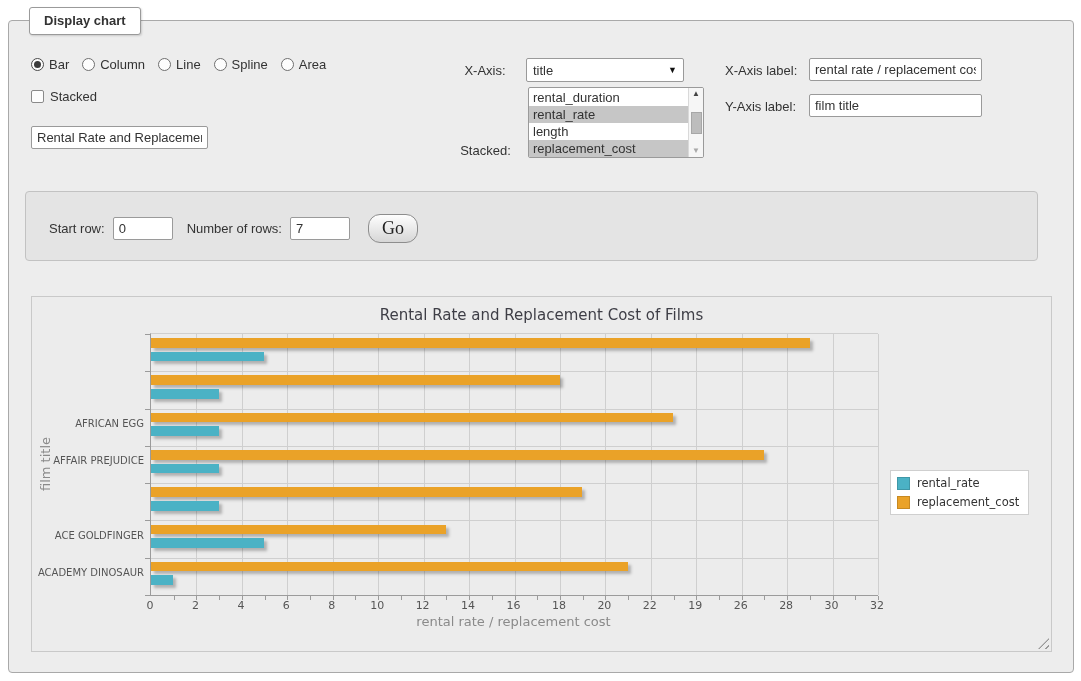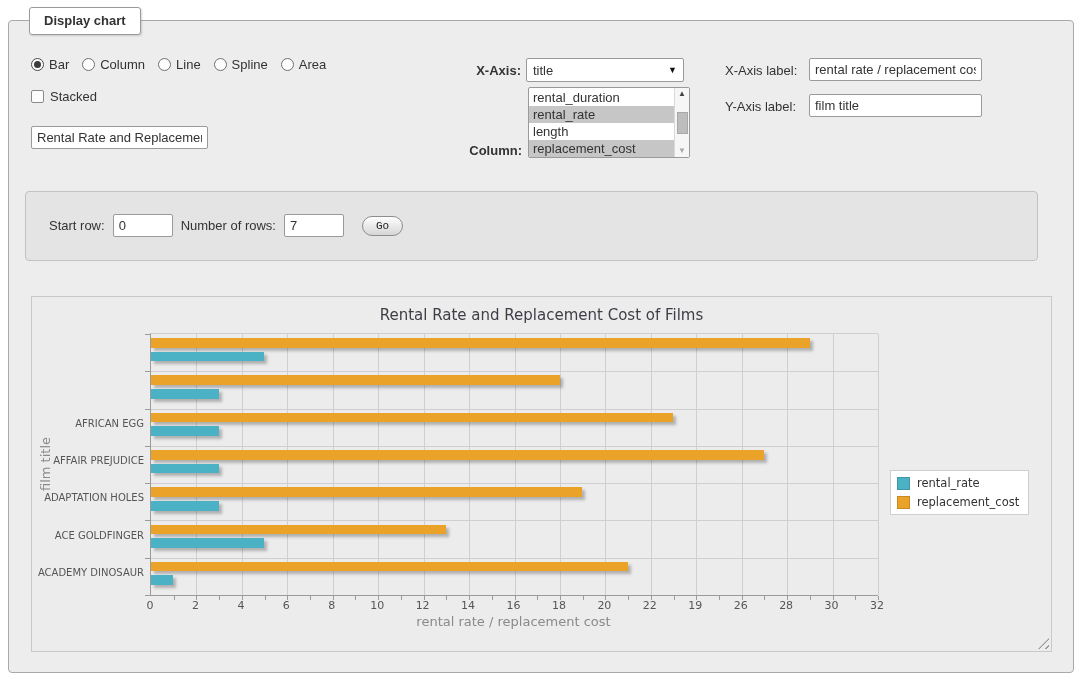--- a/index.html
+++ b/index.html
@@ -15,38 +15,38 @@
   .radio-item{display:flex;align-items:center;gap:5px;cursor:default;}
   .radio{width:13px;height:13px;border:1px solid #6f6f6f;border-radius:50%;background:#fdfdfd;
          display:inline-flex;align-items:center;justify-content:center;box-sizing:border-box;}
   .radio.on{border-color:#4a4a4a;}
   .radio.on::after{content:"";width:7px;height:7px;border-radius:50%;background:#3b3b3b;}
   .checkbox{width:13px;height:13px;border:1px solid #8a8a8a;border-radius:2px;background:#fdfdfd;box-sizing:border-box;}
   .chk-row{display:flex;align-items:center;gap:6px;}
   input.txt{border:1px solid #9a9a9a;border-radius:2px;background:#fff;color:#333;
             font-family:"Liberation Sans",sans-serif;font-size:13px;padding:0 5px;box-sizing:border-box;height:23px;}
   .flabel{color:#333;}
-  .flabel.right{text-align:right;display:inline-block;font-weight:bold;}
+  .flabel.right{text-align:center;display:inline-block;}
   .selectbox{border:1px solid #9a9a9a;border-radius:2px;background:#fff;height:24px;box-sizing:border-box;
              display:flex;align-items:center;justify-content:space-between;padding:0 6px;cursor:default;}
   .selectbox .arrow{font-size:9px;color:#111;}
   .listbox{border:1px solid #9a9a9a;border-radius:2px;background:#fff;box-sizing:border-box;display:flex;overflow:hidden;}
   .listbox .opts{flex:1;padding:1px 0;}
   .listbox .opt{height:17px;line-height:17px;padding:0 4px;white-space:nowrap;overflow:hidden;}
   .listbox .opt.sel{background:#c6c6c6;}
   .sb{width:15px;background:#f6f6f6;border-left:1px solid #d9d9d9;display:flex;flex-direction:column;
       align-items:center;justify-content:space-between;padding:1px 0;box-sizing:border-box;}
   .sb .arr{font-size:8px;line-height:10px;}
   .sb .up{color:#444;}
   .sb .dn{color:#a9a9a9;}
   .sb .thumb{width:11px;height:22px;background:#bdbdbd;border:1px solid #a7a7a7;box-sizing:border-box;}
   .rowbox{background:#e4e4e4;border:1px solid #c2c2c2;border-radius:4px;}
   .rowbox .inner{display:flex;align-items:center;gap:8px;padding:22px 0 0 23px;}
   .go-btn{border:1px solid #8d8d8d;border-radius:12px;background:linear-gradient(#fefefe,#d6d6d6);
-          padding:3px 13px;font-family:Liberation Mono, monospace;font-size:11px;color:#222;cursor:default;}
+          padding:3px 13px;font-family:Liberation Serif, serif;font-size:18px;color:#222;cursor:default;}
   
   .chartbox{background:#ececec;border:1px solid #c9c9c9;font-family:"DejaVu Sans",sans-serif;}
   .chart-title{position:absolute;top:9px;left:0;width:100%;text-align:center;font-size:15px;color:#3e3e46;}
   #plot{position:absolute;left:118px;top:36px;width:727px;height:261px;
         border-top:1px solid #cfcfcf;border-left:1px solid #9b9b9b;border-bottom:1px solid #9b9b9b;box-sizing:content-box;}
   .vgrid{position:absolute;top:0;width:1px;height:100%;background:#cfcfcf;}
   .hgrid{position:absolute;left:0;width:100%;height:1px;background:#cfcfcf;}
   .band{position:absolute;left:0;width:100%;}
   .bar{position:absolute;left:0;box-shadow:3px 3px 3px rgba(40,40,40,0.3);}
   .xtick{position:absolute;width:1px;height:4px;background:#9b9b9b;}
@@ -102,22 +102,22 @@
   </div>
 
   <input class="txt abs" style="left: 22px; top: 105px; width: 177px;" value="Rental Rate and Replacement Cost of Films">
 
   <span class="abs flabel right" style="left:440px;top:42px;width:72px;">X-Axis:</span>
   <div class="abs selectbox" style="left:517px;top:37px;width:158px;">
     <span>title</span>
     <span class="arrow">▼</span>
   </div>
 
-  <span class="abs flabel right" style="left:440px;top:122px;width:73px;">Column:</span>
-  <div class="abs listbox" style="left:519px;top:66px;width:162px;height:71px;">
+  <span class="abs flabel right" style="left:440px;top:122px;width:73px;">Stacked:</span>
+  <div class="abs listbox" style="left:519px;top:66px;width:176px;height:71px;">
     <div class="opts" id="seriesOptions">
         <div class="opt">rental_duration</div>
         <div class="opt sel">rental_rate</div>
         <div class="opt">length</div>
         <div class="opt sel">replacement_cost</div>
       </div>
     <div class="sb">
       <span class="arr up">▲</span>
       <span class="thumb"></span>
       <span class="arr dn">▼</span>
@@ -127,21 +127,21 @@
   <span class="abs flabel" style="left:716px;top:42px;">X-Axis label:</span>
   <input class="txt abs" style="left: 800px; top: 37px; width: 173px;" value="rental rate / replacement cost">
 
   <span class="abs flabel" style="left:716px;top:78px;">Y-Axis label:</span>
   <input class="txt abs" style="left: 800px; top: 73px; width: 173px;" value="film title">
 
   <div class="abs rowbox" style="left:16px;top:170px;width:1011px;height:68px;">
     <div class="inner">
       <span class="flabel">Start row:</span>
       <input class="txt" style="width: 60px;" value="0">
-      <span class="flabel" style="margin-left:0;">Number of rows:</span>
+      <span class="flabel" style="margin-left:6px;">Number of rows:</span>
       <input class="txt" style="width: 60px;" value="7">
       <button class="go-btn" style="margin-left:10px;">Go</button>
     </div>
   </div>
 
   <div class="abs chartbox" id="chartBox" style="left:22px;top:275px;width:1019px;height:354px;">
     <div class="chart-title">Rental Rate and Replacement Cost of Films</div>
     <div id="plot">
         <div class="vgrid" style="left: 45.4375px;"></div>
         <div class="vgrid" style="left: 90.875px;"></div>
@@ -242,21 +242,20 @@
           <div class="lg-txt">rental_rate</div>
         </div>
         <div class="lg-row">
           <div class="lg-sw" style="background: rgb(234, 162, 40);"></div>
           <div class="lg-txt">replacement_cost</div>
         </div>
       </div>
     <div class="resize-handle"></div>
       <div class="ylab" style="top: 147.857px; height: 37.2857px;">AFFAIR PREJUDICE</div>
       <div class="ylab" style="top: 110.571px; height: 37.2857px;">AFRICAN EGG</div>
-      <div class="ylab" style="top: 185.143px; height: 37.2857px;">ADAPTATION HOLES</div>
       <div class="ylab" style="top: 222.429px; height: 37.2857px;">ACE GOLDFINGER</div>
       <div class="ylab" style="top: 259.714px; height: 37.2857px;">ACADEMY DINOSAUR</div>
       <div class="xticklab" style="left: 118px;">0</div>
       <div class="xticklab" style="left: 163.438px;">2</div>
       <div class="xticklab" style="left: 208.875px;">4</div>
       <div class="xticklab" style="left: 254.312px;">6</div>
       <div class="xticklab" style="left: 299.75px;">8</div>
       <div class="xticklab" style="left: 345.188px;">10</div>
       <div class="xticklab" style="left: 390.625px;">12</div>
       <div class="xticklab" style="left: 436.062px;">14</div>

